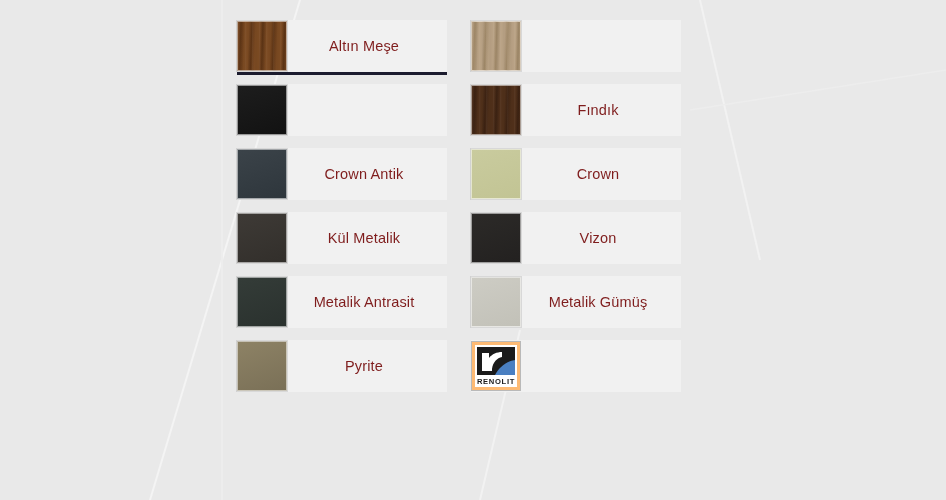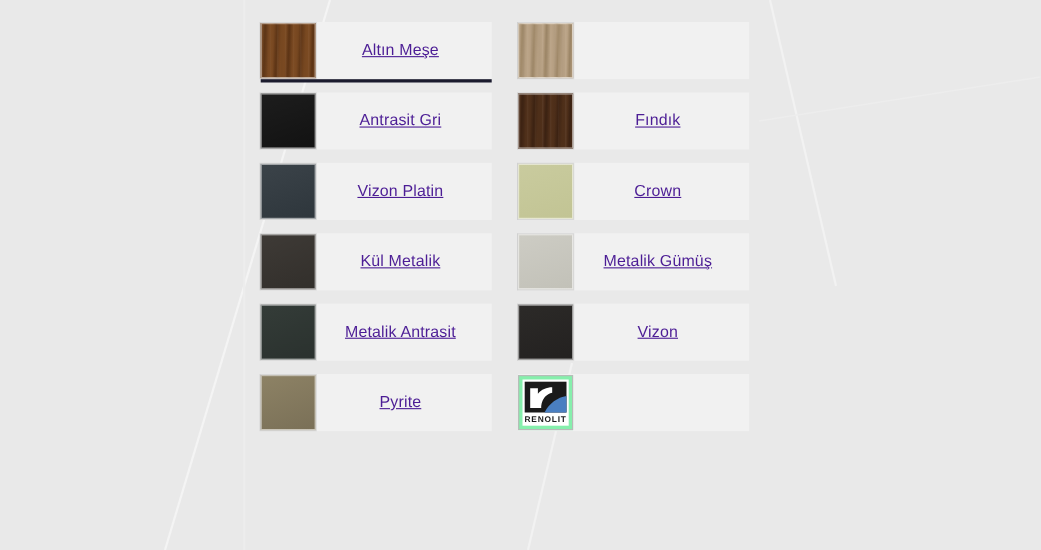--- a/index.html
+++ b/index.html
@@ -85,30 +85,29 @@
         rgba(255,255,255,0.10) 0px,
         rgba(255,255,255,0.00) 2px,
         rgba(0,0,0,0.08) 4px,
         rgba(255,255,255,0.00) 7px);
   }
 
   .color-label {
     flex: 1 1 auto;
     text-align: center;
     font-size: 14.5px;
-    color: #4c1d95;
+    color: #7f1d1d;
     letter-spacing: 0.15px;
     padding: 0 6px 0 0;
     white-space: nowrap;
-    text-decoration: underline;
   }
 
   
   .renolit {
-    background: #86efac;
+    background: #fdba74;
     border: 1px solid #b9b9b9;
     box-shadow: none;
     display: flex;
     align-items: center;
     justify-content: center;
   }
   .renolit svg { display: block; }
 </style>
 </head>
 <body>
@@ -127,26 +126,25 @@
 
     <div class="color-card selected">
       <div class="swatch" style="background: repeating-linear-gradient(92deg, rgb(123, 74, 34) 0px, rgb(93, 52, 21) 3px, rgb(123, 74, 34) 7px, rgb(123, 74, 34) 11px), rgb(123, 74, 34);">
           <div class="grain"></div>
         </div>
       <div class="color-label">Altın Meşe</div>
     </div>
 
     <div class="color-card">
       <div class="swatch plain" style="background: linear-gradient(160deg, rgb(29, 29, 29) 0%, rgb(18, 18, 18) 100%);"></div>
-      <div class="color-label">Antrasit Gri</div>
     </div>
 
     <div class="color-card">
       <div class="swatch plain" style="background: linear-gradient(160deg, rgb(59, 67, 73) 0%, rgb(46, 54, 60) 100%);"></div>
-      <div class="color-label">Vizon Platin</div>
+      <div class="color-label">Crown Antik</div>
     </div>
 
     <div class="color-card">
       <div class="swatch plain" style="background: linear-gradient(160deg, rgb(62, 58, 54) 0%, rgb(50, 47, 43) 100%);"></div>
       <div class="color-label">Kül Metalik</div>
     </div>
 
     <div class="color-card">
       <div class="swatch plain" style="background: linear-gradient(160deg, rgb(52, 60, 56) 0%, rgb(42, 49, 46) 100%);"></div>
       <div class="color-label">Metalik Antrasit</div>
@@ -174,27 +172,27 @@
       <div class="color-label">Fındık</div>
     </div>
 
     <div class="color-card">
       <div class="swatch plain" style="background: linear-gradient(160deg, rgb(201, 203, 158) 0%, rgb(194, 196, 148) 100%);"></div>
       <div class="color-label">Crown</div>
     </div>
 
 
     <div class="color-card">
+      <div class="swatch plain" style="background: linear-gradient(160deg, rgb(44, 42, 40) 0%, rgb(35, 33, 32) 100%);"></div>
+      <div class="color-label">Vizon</div>
+    </div>
+
+    <div class="color-card">
       <div class="swatch plain" style="background: linear-gradient(160deg, rgb(205, 204, 196) 0%, rgb(194, 193, 184) 100%);"></div>
       <div class="color-label">Metalik Gümüş</div>
-    </div>
-
-    <div class="color-card">
-      <div class="swatch plain" style="background: linear-gradient(160deg, rgb(44, 42, 40) 0%, rgb(35, 33, 32) 100%);"></div>
-      <div class="color-label">Vizon</div>
     </div>
 
     <div class="color-card">
       <div class="swatch plain renolit">
         <svg width="44" height="44" viewBox="0 0 44 44" xmlns="http://www.w3.org/2000/svg">
           <rect x="1" y="1" width="42" height="42" fill="#ffffff"></rect>
           <g id="renolit-mark">
             <rect x="3" y="3" width="38" height="28" fill="#1a1a1a"></rect>
             <path d="M41 16 C 33 17, 25 23, 21 31 L 41 31 Z" fill="#4a7fc1"></path>
             <path d="M8 9 L 15 9 L 15 14 C 18 10, 23 8, 28 8 L 28 13 C 23 14, 19 18, 18 25 L 18 27 L 8 27 Z" fill="#ffffff"></path>

